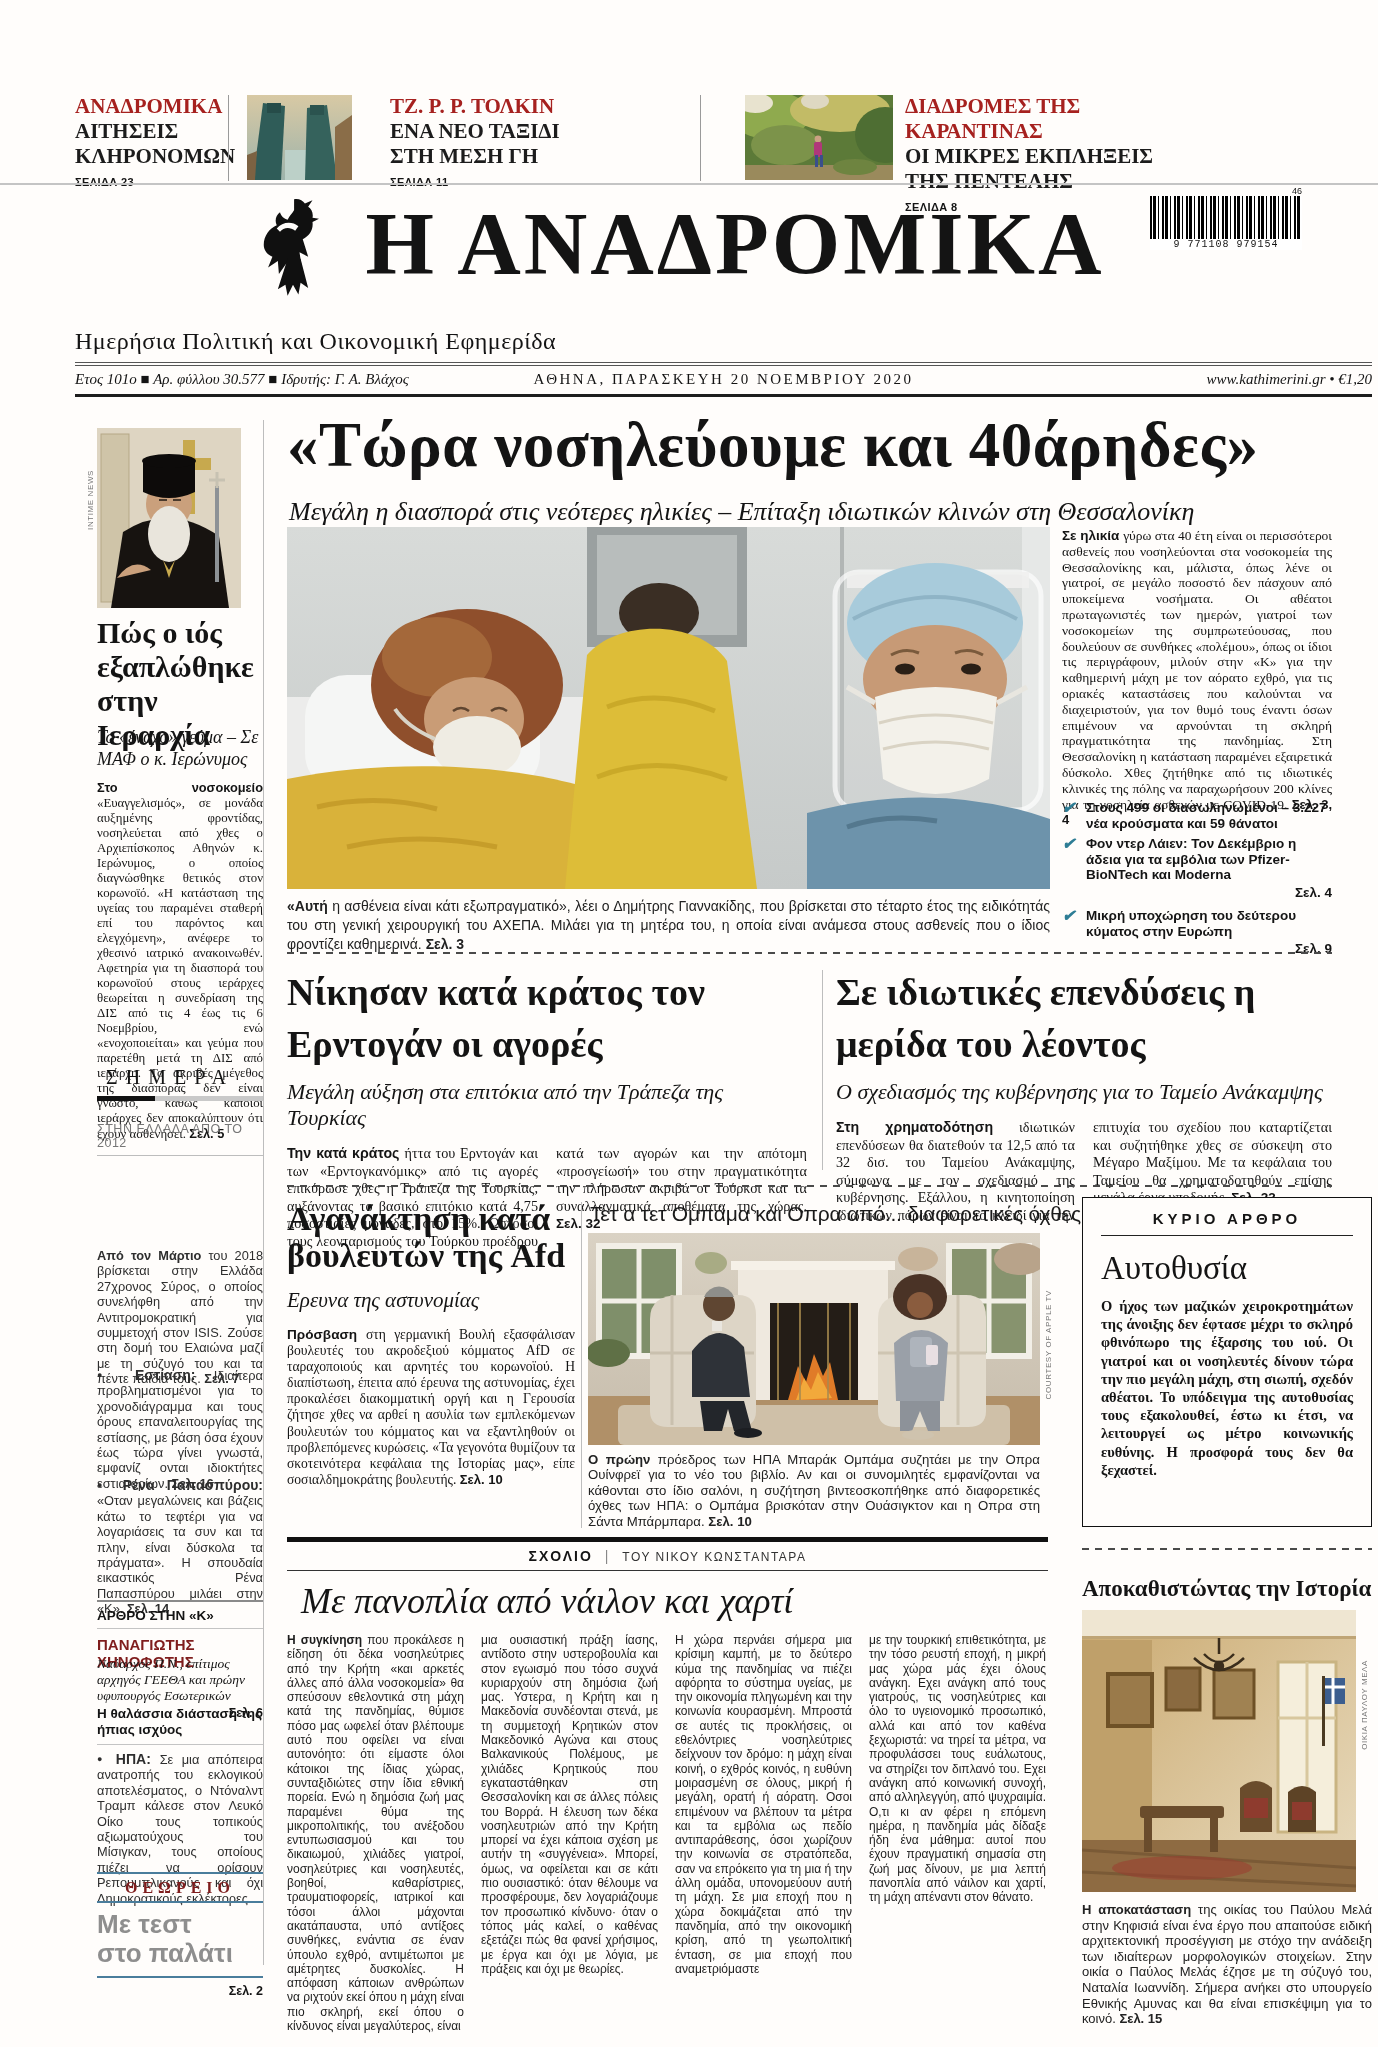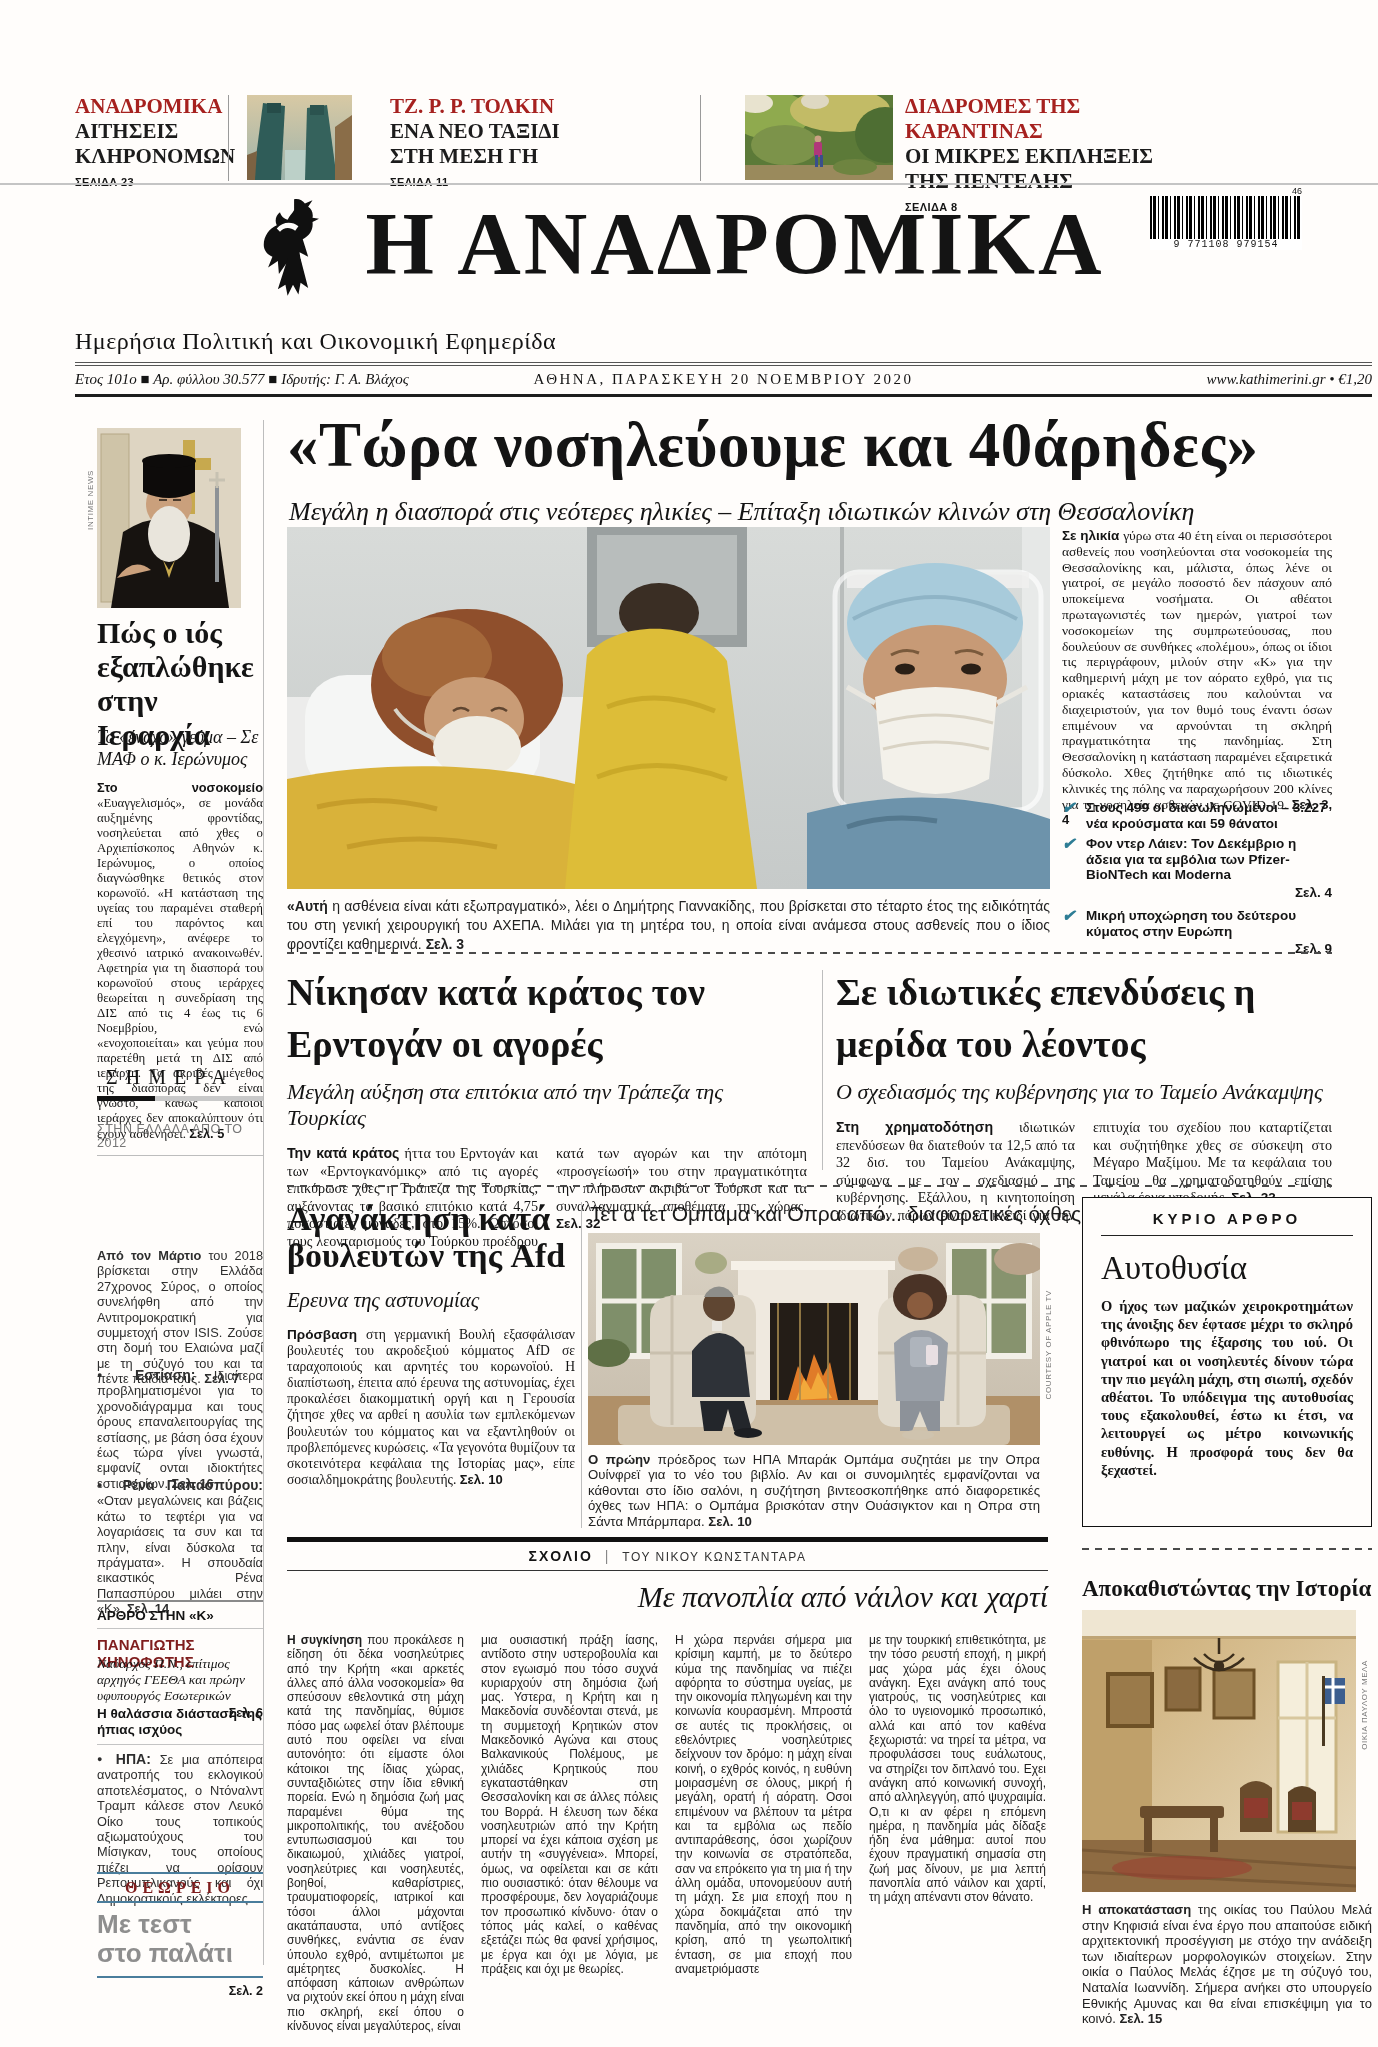--- a/index.html
+++ b/index.html
@@ -382,21 +382,21 @@
     <div class="kyrio-body">Ο ήχος των μαζικών χειροκροτημάτων της άνοιξης δεν έφτασε μέχρι το σκληρό φθινόπωρο της έξαρσης του ιού. Οι γιατροί και οι νοσηλευτές δίνουν τώρα την πιο μεγάλη μάχη, στη σιωπή, σχεδόν αθέατοι. Το υπόδειγμα της αυτοθυσίας τους εξακολουθεί, έστω κι έτσι, να λειτουργεί ως μέτρο κοινωνικής ευθύνης. Η προσφορά τους δεν θα ξεχαστεί.</div>
   </div>
 
   <div class="abs" style="left:287px;top:1537px;width:761px;height:5px;background:#111"></div>
   <div class="abs scholio-label" style="left:287px;top:1548px;width:761px">
     <span class="b">ΣΧΟΛΙΟ</span>
     <span style="color:#888;margin:0 6px">|</span>
     <span style="font-size:12px;letter-spacing:1.5px;color:#333">ΤΟΥ ΝΙΚΟΥ ΚΩΝΣΤΑΝΤΑΡΑ</span>
   </div>
   <div class="hrule" style="left:287px;top:1570px;width:761px;height:1px;background:#333"></div>
-  <div class="abs i" style="left:287px;top:1580px;width:761px;text-align:right;font-size:30px">Με πανοπλία από νάιλον και χαρτί</div>
+  <div class="abs i" style="left:301px;top:1580px;width:761px;text-align:left;font-size:36px">Με πανοπλία από νάιλον και χαρτί</div>
 
   <div class="abs" style="left:287px;top:1633px;width:761px;height:410px;display:flex;gap:17px;overflow:hidden">
     <div class="essay-col">
       <span class="b">Η συγκίνηση</span><span> που προκάλεσε η είδηση ότι δέκα νοσηλεύτριες από την Κρήτη «και αρκετές άλλες από άλλα νοσοκομεία» θα σπεύσουν εθελοντικά στη μάχη κατά της πανδημίας, θύμισε πόσο μας ωφελεί όταν βλέπουμε αυτό που οφείλει να είναι αυτονόητο: ότι είμαστε όλοι κάτοικοι της ίδιας χώρας, συνταξιδιώτες στην ίδια εθνική πορεία. Ενώ η δημόσια ζωή μας παραμένει θύμα της μικροπολιτικής, του ανέξοδου εντυπωσιασμού και του δικαιωμού, χιλιάδες γιατροί, νοσηλεύτριες και νοσηλευτές, βοηθοί, καθαρίστριες, τραυματιοφορείς, ιατρικοί και τόσοι άλλοι μάχονται ακατάπαυστα, υπό αντίξοες συνθήκες, ενάντια σε έναν ύπουλο εχθρό, αντιμέτωποι με αμέτρητες δυσκολίες. Η απόφαση κάποιων ανθρώπων να ριχτούν εκεί όπου η μάχη είναι πιο σκληρή, εκεί όπου ο κίνδυνος είναι μεγαλύτερος, είναι</span>
     </div>
     <div class="essay-col">μια ουσιαστική πράξη ίασης, αντίδοτο στην υστεροβουλία και στον εγωισμό που τόσο συχνά κυριαρχούν στη δημόσια ζωή μας. Υστερα, η Κρήτη και η Μακεδονία συνδέονται στενά, με τη συμμετοχή Κρητικών στον Μακεδονικό Αγώνα και στους Βαλκανικούς Πολέμους, με χιλιάδες Κρητικούς που εγκαταστάθηκαν στη Θεσσαλονίκη και σε άλλες πόλεις του Βορρά. Η έλευση των δέκα νοσηλευτριών από την Κρήτη μπορεί να έχει κάποια σχέση με αυτήν τη «συγγένεια». Μπορεί, όμως, να οφείλεται και σε κάτι πιο ουσιαστικό: όταν θέλουμε να προσφέρουμε, δεν λογαριάζουμε τον προσωπικό κίνδυνο· όταν ο τόπος μάς καλεί, ο καθένας εξετάζει πώς θα φανεί χρήσιμος, με έργα και όχι με λόγια, με πράξεις και όχι με θεωρίες.</div>
     <div class="essay-col">Η χώρα περνάει σήμερα μια κρίσιμη καμπή, με το δεύτερο κύμα της πανδημίας να πιέζει αφόρητα το σύστημα υγείας, με την οικονομία πληγωμένη και την κοινωνία κουρασμένη. Μπροστά σε αυτές τις προκλήσεις, οι εθελόντριες νοσηλεύτριες δείχνουν τον δρόμο: η μάχη είναι κοινή, ο εχθρός κοινός, η ευθύνη μοιρασμένη σε όλους, μικρή ή μεγάλη, ορατή ή αόρατη. Οσοι επιμένουν να βλέπουν τα μέτρα και τα εμβόλια ως πεδίο αντιπαράθεσης, όσοι χωρίζουν την κοινωνία σε στρατόπεδα, σαν να επρόκειτο για τη μια ή την άλλη ομάδα, υπονομεύουν αυτή τη μάχη. Σε μια εποχή που η χώρα δοκιμάζεται από την πανδημία, από την οικονομική κρίση, από τη γεωπολιτική ένταση, σε μια εποχή που αναμετριόμαστε</div>
     <div class="essay-col">με την τουρκική επιθετικότητα, με την τόσο ρευστή εποχή, η μικρή μας χώρα μάς έχει όλους ανάγκη. Εχει ανάγκη από τους γιατρούς, τις νοσηλεύτριες και όλο το υγειονομικό προσωπικό, αλλά και από τον καθένα ξεχωριστά: να τηρεί τα μέτρα, να προφυλάσσει τους ευάλωτους, να στηρίζει τον διπλανό του. Εχει ανάγκη από κοινωνική συνοχή, από αλληλεγγύη, από ψυχραιμία. Ο,τι κι αν φέρει η επόμενη ημέρα, η πανδημία μάς δίδαξε ήδη ένα μάθημα: αυτοί που έχουν πραγματική σημασία στη ζωή μας δίνουν, με μια λεπτή πανοπλία από νάιλον και χαρτί, τη μάχη απέναντι στον θάνατο.</div>
   </div>
 

